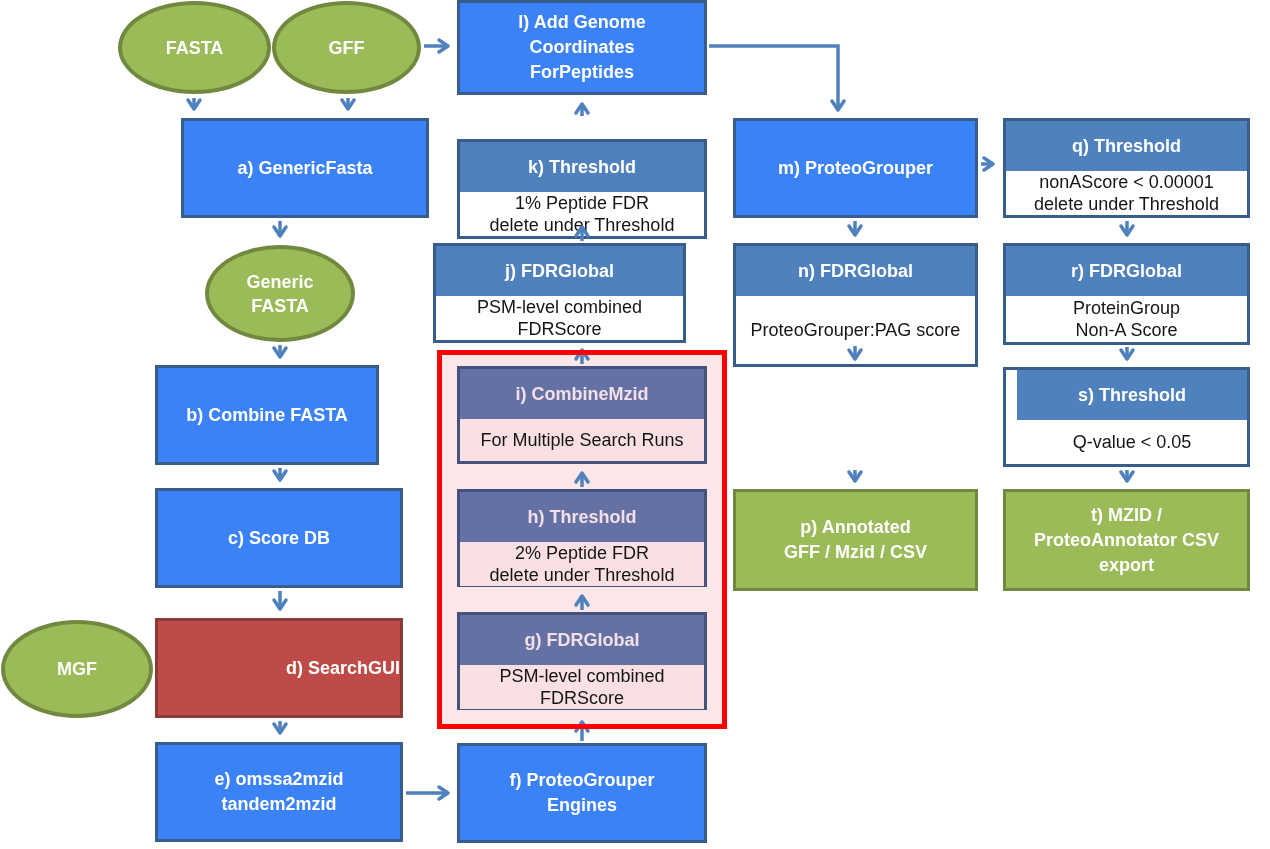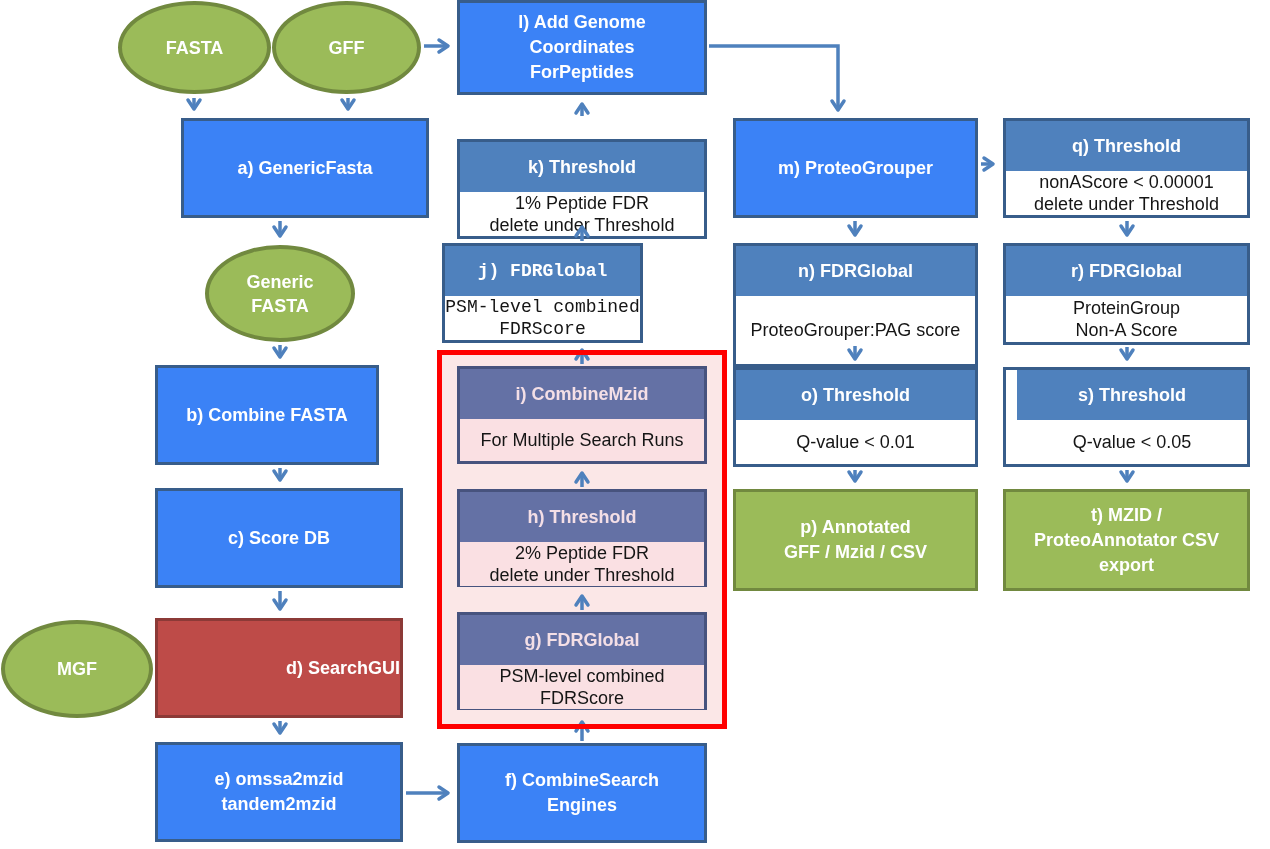--- a/index.html
+++ b/index.html
@@ -61,21 +61,21 @@
   #el-gff    {left:272px;top:1px;  width:149px;height:93px;}
   #el-generic{left:205px;top:245px;width:150px;height:97px;}
   #el-mgf    {left:1px;  top:620px;width:152px;height:98px;}
   #node-a{left:155px;top:118px;width:248px;height:100px;margin-left:26px;}
   #node-b{left:155px;top:365px;width:224px;height:100px;}
   #node-c{left:155px;top:488px;width:248px;height:100px;}
   #node-d{left:155px;top:618px;width:248px;height:100px;align-items:flex-end;}
   #node-e{left:155px;top:742px;width:248px;height:100px;}
   #node-l{left:457px;top:0px;  width:250px;height:95px;}
   #node-k{left:457px;top:118px;width:250px;height:100px;margin-top:21px;}
-  #node-j{left:442px;top:243px;width:201px;height:100px;font-family:Liberation Mono, monospace;}
+  #node-j{left:433px;top:243px;width:253px;height:100px;}
   #node-i{left:457px;top:366px;width:250px;height:98px;}
   #node-h{left:457px;top:489px;width:250px;height:98px;}
   #node-g{left:457px;top:612px;width:250px;height:98px;}
   #node-f{left:457px;top:743px;width:250px;height:100px;}
   #node-m{left:733px;top:118px;width:245px;height:100px;}
   #node-n{left:733px;top:243px;width:245px;height:124px;}
   #node-o{left:733px;top:367px;width:245px;height:100px;}
   #node-p{left:733px;top:489px;width:245px;height:102px;}
   #node-q{left:1003px;top:118px;width:247px;height:100px;}
   #node-r{left:1003px;top:243px;width:247px;height:102px;}
@@ -154,37 +154,31 @@
     </div>
   </div>
   <div class="node split pink" id="node-g">
     <div class="hd">g) FDRGlobal</div>
     <div class="bd">
       <span>PSM-level combined</span>
       <span>FDRScore</span>
     </div>
   </div>
   <div class="node solid" id="node-f">
-    <span>f) CombineSearch</span>
+    <span>f) ProteoGrouper</span>
     <span>Engines</span>
   </div>
 
   <div class="node solid" id="node-m">
     <span>m) ProteoGrouper</span>
   </div>
   <div class="node split" id="node-n">
     <div class="hd">n) FDRGlobal</div>
     <div class="bd">
       <span>ProteoGrouper:PAG score</span>
-    </div>
-  </div>
-  <div class="node split" id="node-o">
-    <div class="hd">o) Threshold</div>
-    <div class="bd">
-      <span>Q-value &lt; 0.01</span>
     </div>
   </div>
   <div class="node solid green" id="node-p">
     <span>p) Annotated</span>
     <span>GFF / Mzid / CSV</span>
   </div>
 
   <div class="node split" id="node-q">
     <div class="hd">q) Threshold</div>
     <div class="bd">

